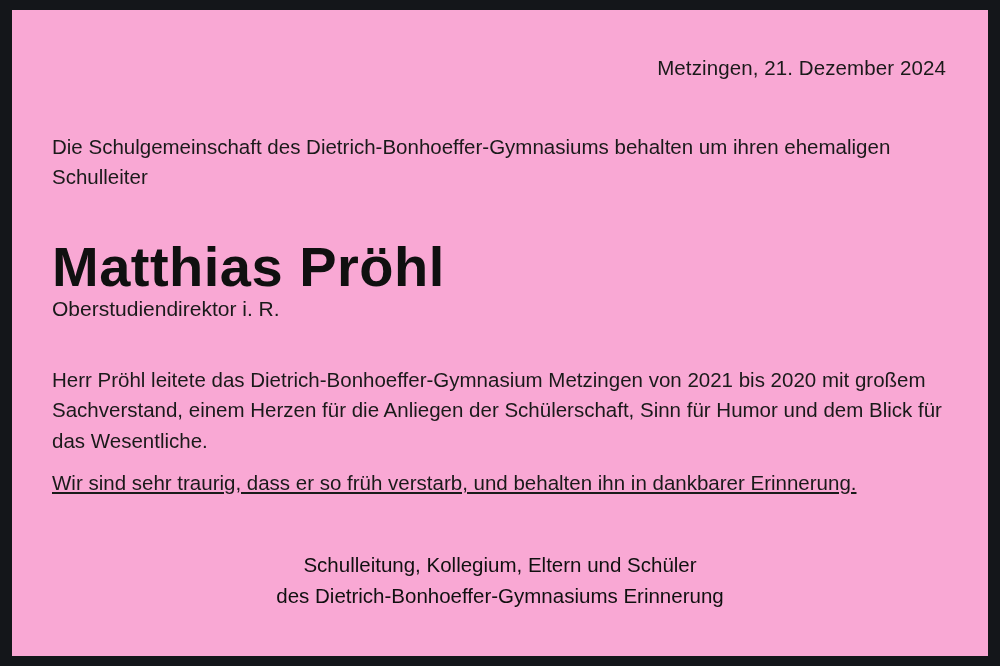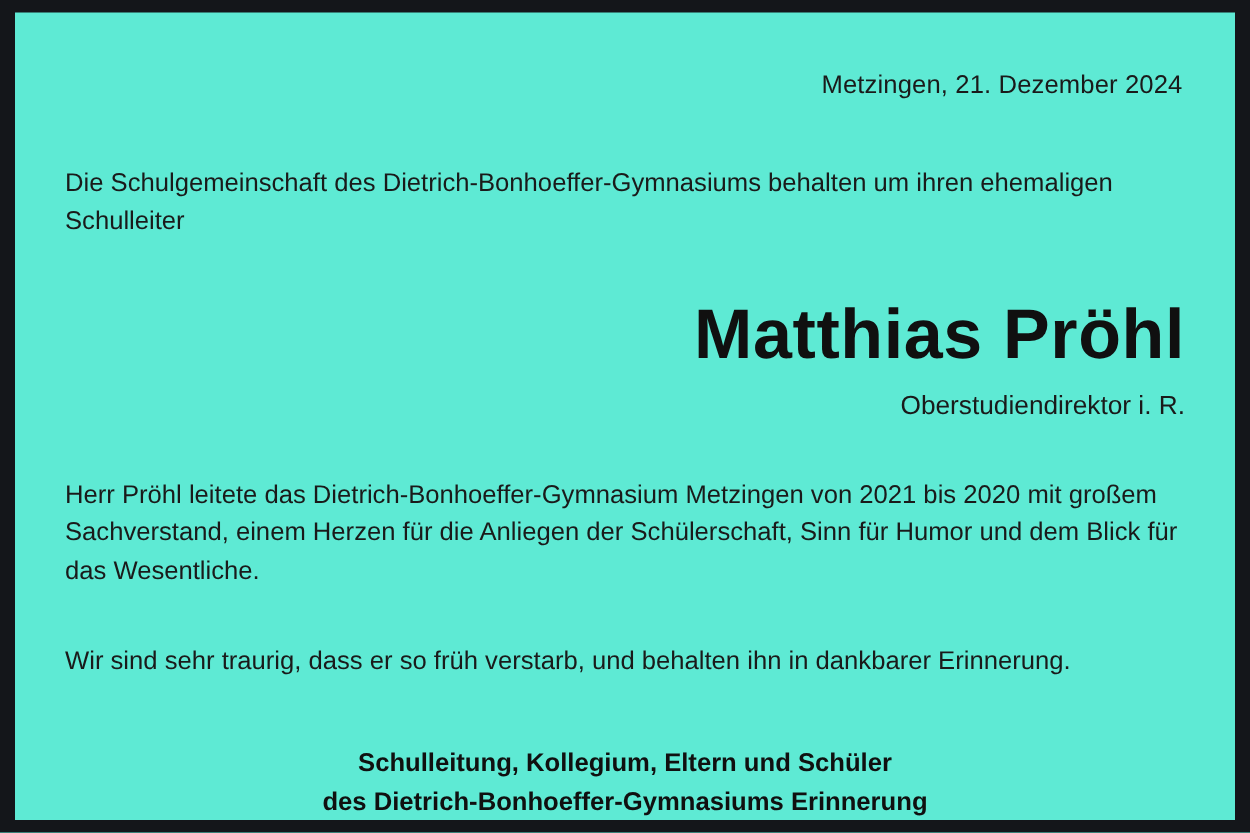--- a/index.html
+++ b/index.html
@@ -12,21 +12,21 @@
     background: #14161a;
     font-family: "Liberation Sans", sans-serif;
     overflow: hidden;
   }
   .obituary-frame {
     position: absolute;
     left: 12px;
     top: 10px;
     width: 976px;
     height: 646px;
-    background: #5eead4;
+    background: #f9a8d4;
     box-sizing: border-box;
   }
   .inner {
     position: relative;
     width: 100%;
     height: 100%;
     box-sizing: border-box;
     padding: 46px 40px 0 40px;
   }
   .dateline {
@@ -38,49 +38,50 @@
   }
   .intro {
     margin-top: 52px;
     font-size: 20.5px;
     line-height: 1.47;
     color: #1a1a1a;
     max-width: 915px;
   }
   .name-block {
     margin-top: 46px;
-    text-align: right;
+    text-align: left;
   }
   .deceased-name {
     font-size: 56px;
     font-weight: bold;
     letter-spacing: 0.5px;
     color: #101010;
     line-height: 1.05;
   }
   .deceased-title {
-    margin-top: 16px;
+    margin-top: 0;
     font-size: 21px;
     color: #1a1a1a;
   }
   .body-text {
     margin-top: 44px;
     font-size: 20.5px;
     line-height: 1.48;
     color: #1a1a1a;
     max-width: 920px;
   }
   .body-text.second {
-    margin-top: 42px;
+    margin-top: 12px;
+    text-decoration: underline;
   }
   .signature {
     margin-top: 52px;
     text-align: center;
     font-size: 20.5px;
-    font-weight: bold;
+    font-weight: normal;
     line-height: 1.5;
     color: #101010;
   }
 </style>
 </head>
 <body>
 
 <div class="obituary-frame">
   <div class="inner">
 

